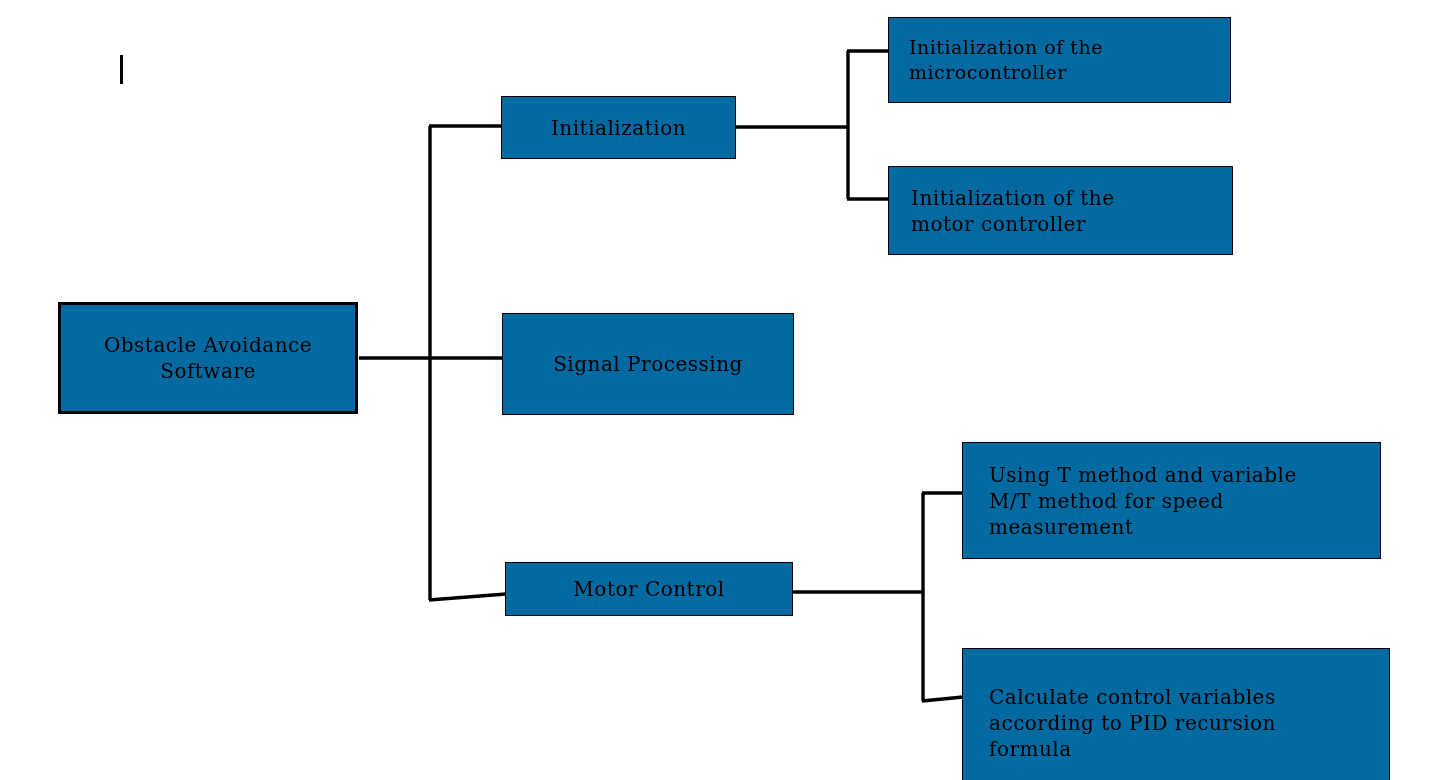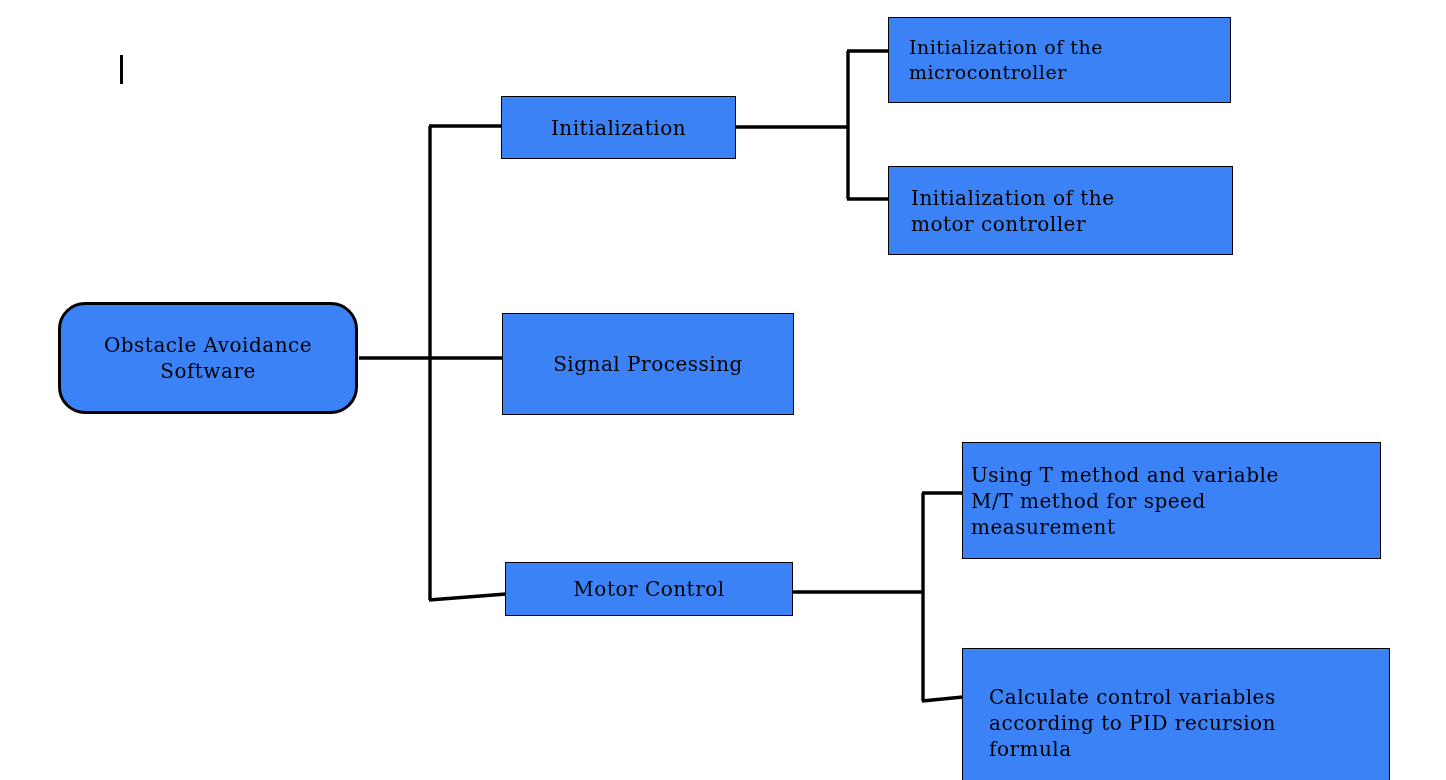--- a/index.html
+++ b/index.html
@@ -23,21 +23,21 @@
     position: absolute;
     left: 0;
     top: 0;
     width: 1446px;
     height: 780px;
     pointer-events: none;
   }
   .node {
     position: absolute;
     box-sizing: border-box;
-    background: #3b82f6;
+    background: #0369a1;
     border: 1.6px solid #000000;
     display: flex;
     align-items: center;
     line-height: 1.30;
     white-space: pre-line;
     font-family: "DejaVu Serif", serif;
     letter-spacing: 0.5px;
   }
   .node.root {
     border-width: 3.6px;
@@ -85,21 +85,21 @@
       <line x1="847" y1="51" x2="889" y2="51"></line>
       <line x1="847" y1="199" x2="889" y2="199"></line>
 
       <line x1="793" y1="592" x2="924" y2="592"></line>
       <line x1="923" y1="493" x2="923" y2="701"></line>
       <line x1="922" y1="493" x2="963" y2="493"></line>
       <line x1="922" y1="701" x2="963" y2="697"></line>
     </g>
   </svg>
 
-  <div class="node root center-text" style="left:58px; top:302px; width:300px; height:112px; font-size:20px;border-radius:27px;">
+  <div class="node root center-text" style="left:58px; top:302px; width:300px; height:112px; font-size:20px;">
     <span class="node-label">Obstacle Avoidance
 Software</span>
   </div>
 
   <div class="node center-text" style="left:501px; top:96px; width:235px; height:63px; font-size:20px;">
     <span class="node-label">Initialization</span>
   </div>
 
   <div class="node left-text" style="left:888px; top:17px; width:343px; height:86px; font-size:19px; padding-left:20px;">
     <span class="node-label">Initialization of the
@@ -112,21 +112,21 @@
   </div>
 
   <div class="node center-text" style="left:502px; top:313px; width:292px; height:102px; font-size:20px;">
     <span class="node-label">Signal Processing</span>
   </div>
 
   <div class="node center-text" style="left:505px; top:562px; width:288px; height:54px; font-size:20px;">
     <span class="node-label">Motor Control</span>
   </div>
 
-  <div class="node left-text" style="left:962px; top:442px; width:419px; height:117px; font-size:20px; padding-left:8px;">
+  <div class="node left-text" style="left:962px; top:442px; width:419px; height:117px; font-size:20px; padding-left:26px;">
     <span class="node-label">Using T method and variable
 M/T method for speed
 measurement</span>
   </div>
 
   <div class="node left-text" style="left:962px; top:648px; width:428px; height:150px; font-size:20px; padding-left:26px;">
     <span class="node-label">Calculate control variables
 according to PID recursion
 formula</span>
   </div>

